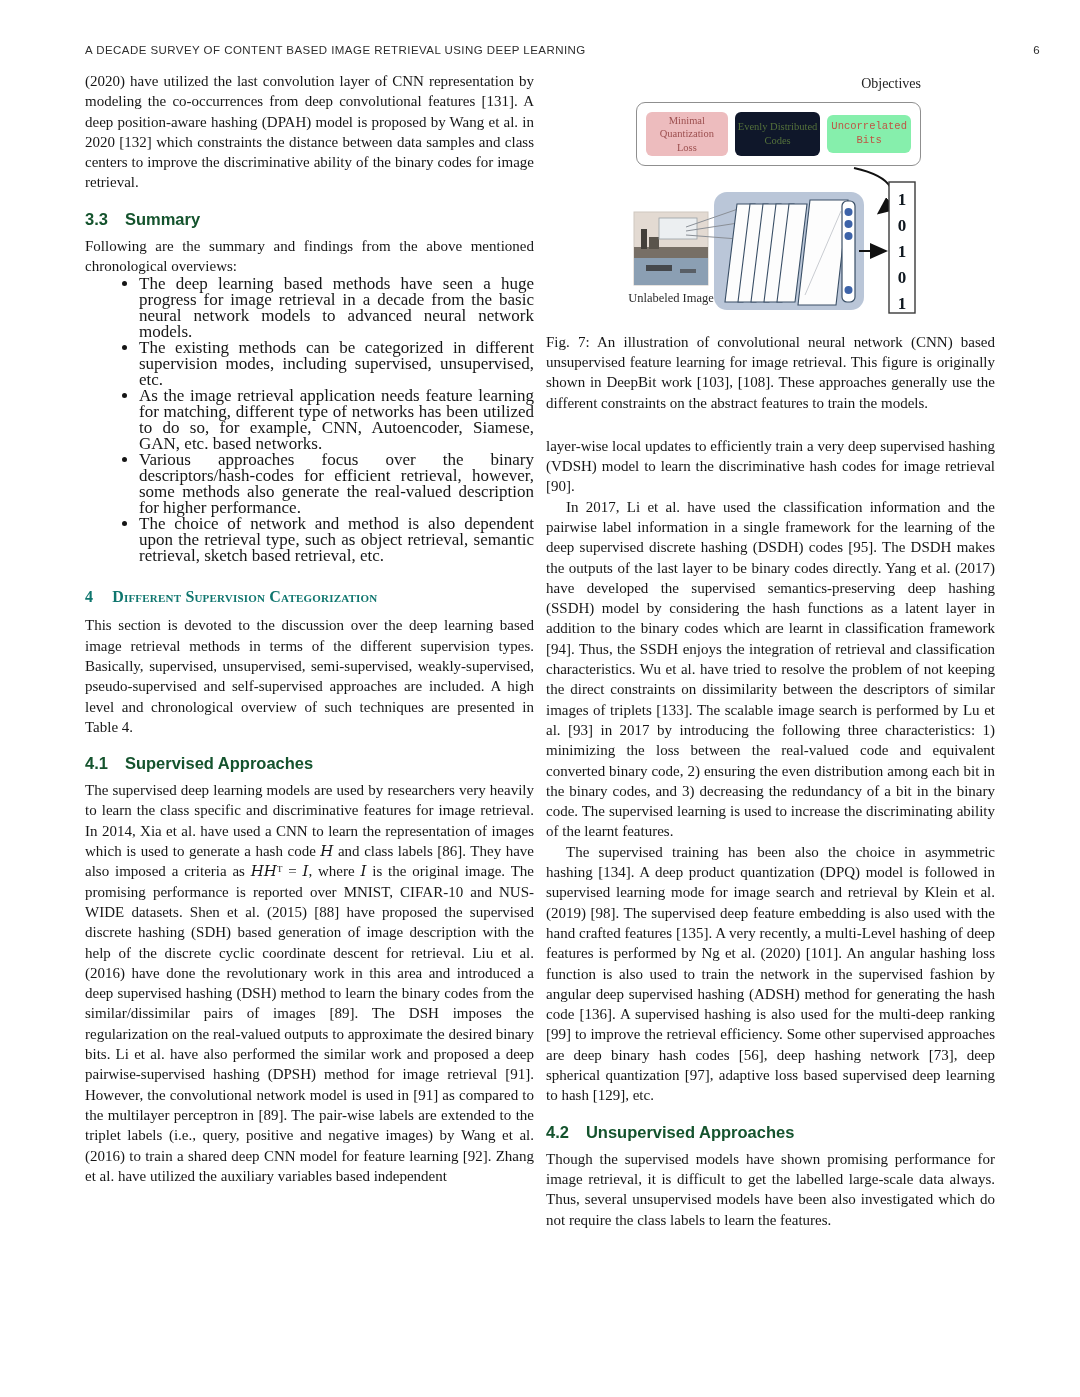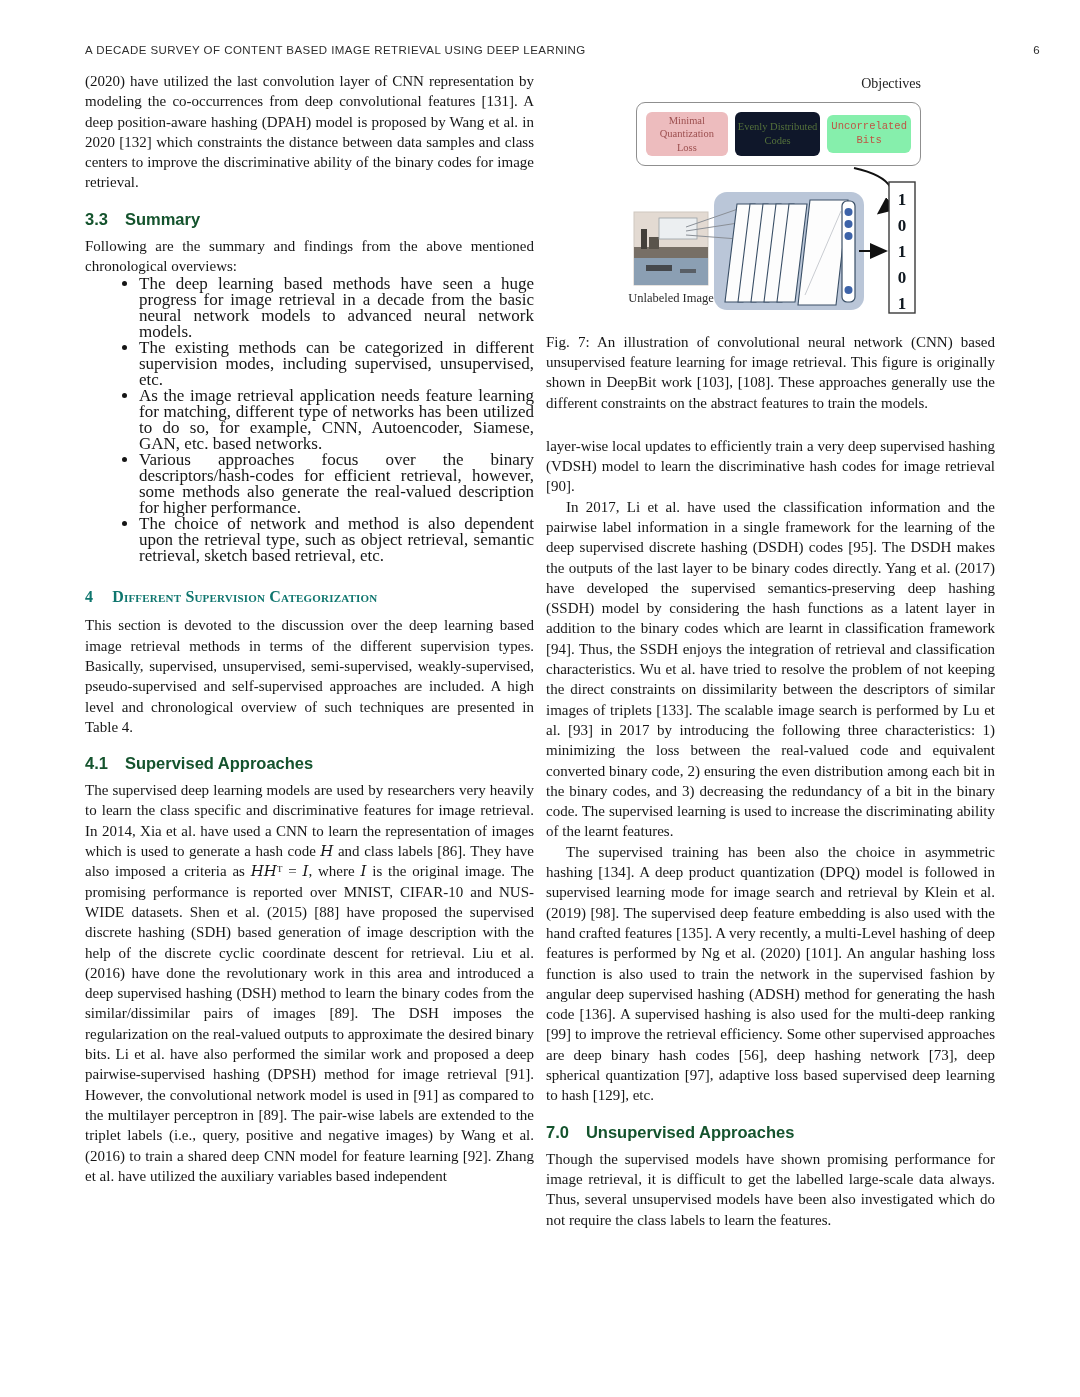--- a/index.html
+++ b/index.html
@@ -181,19 +181,19 @@
         </div>
 
         <figcaption class="caption">Fig. 7: An illustration of convolutional neural network (CNN) based unsupervised feature learning for image retrieval. This figure is originally shown in DeepBit work [103], [108]. These approaches generally use the different constraints on the abstract features to train the models.</figcaption>
       </figure>
 
       <p class="body-text">layer-wise local updates to efficiently train a very deep supervised hashing (VDSH) model to learn the discriminative hash codes for image retrieval [90].</p>
       <p class="body-text indent">In 2017, Li et al. have used the classification information and the pairwise label information in a single framework for the learning of the deep supervised discrete hashing (DSDH) codes [95]. The DSDH makes the outputs of the last layer to be binary codes directly. Yang et al. (2017) have developed the supervised semantics-preserving deep hashing (SSDH) model by considering the hash functions as a latent layer in addition to the binary codes which are learnt in classification framework [94]. Thus, the SSDH enjoys the integration of retrieval and classification characteristics. Wu et al. have tried to resolve the problem of not keeping the direct constraints on dissimilarity between the descriptors of similar images of triplets [133]. The scalable image search is performed by Lu et al. [93] in 2017 by introducing the following three characteristics: 1) minimizing the loss between the real-valued code and equivalent converted binary code, 2) ensuring the even distribution among each bit in the binary codes, and 3) decreasing the redundancy of a bit in the binary code. The supervised learning is used to increase the discriminating ability of the learnt features.</p>
       <p class="body-text indent">The supervised training has been also the choice in asymmetric hashing [134]. A deep product quantization (DPQ) model is followed in supervised learning mode for image search and retrieval by Klein et al. (2019) [98]. The supervised deep feature embedding is also used with the hand crafted features [135]. A very recently, a multi-Level hashing of deep features is performed by Ng et al. (2020) [101]. An angular hashing loss function is also used to train the network in the supervised fashion by angular deep supervised hashing (ADSH) method for generating the hash code [136]. A supervised hashing is also used for the multi-deep ranking [99] to improve the retrieval efficiency. Some other supervised approaches are deep binary hash codes [56], deep hashing network [73], deep spherical quantization [97], adaptive loss based supervised deep learning to hash [129], etc.</p>
 
       <h3 class="subheading">
-        <span class="num">7.0</span><span>Unsupervised Approaches</span>
+        <span class="num">4.2</span><span>Unsupervised Approaches</span>
       </h3>
 
       <p class="body-text">Though the supervised models have shown promising performance for image retrieval, it is difficult to get the labelled large-scale data always. Thus, several unsupervised models have been also investigated which do not require the class labels to learn the features.</p>
     </div>
   </div>
 </div>
 
 </body></html>

